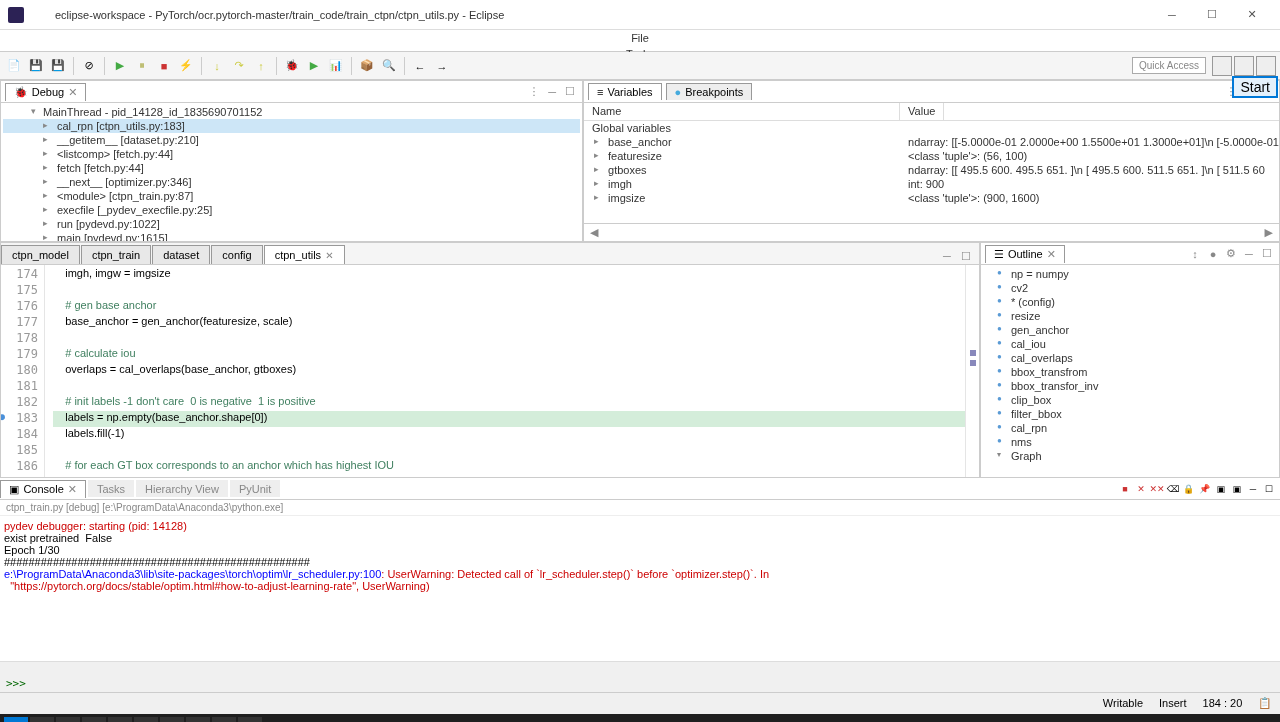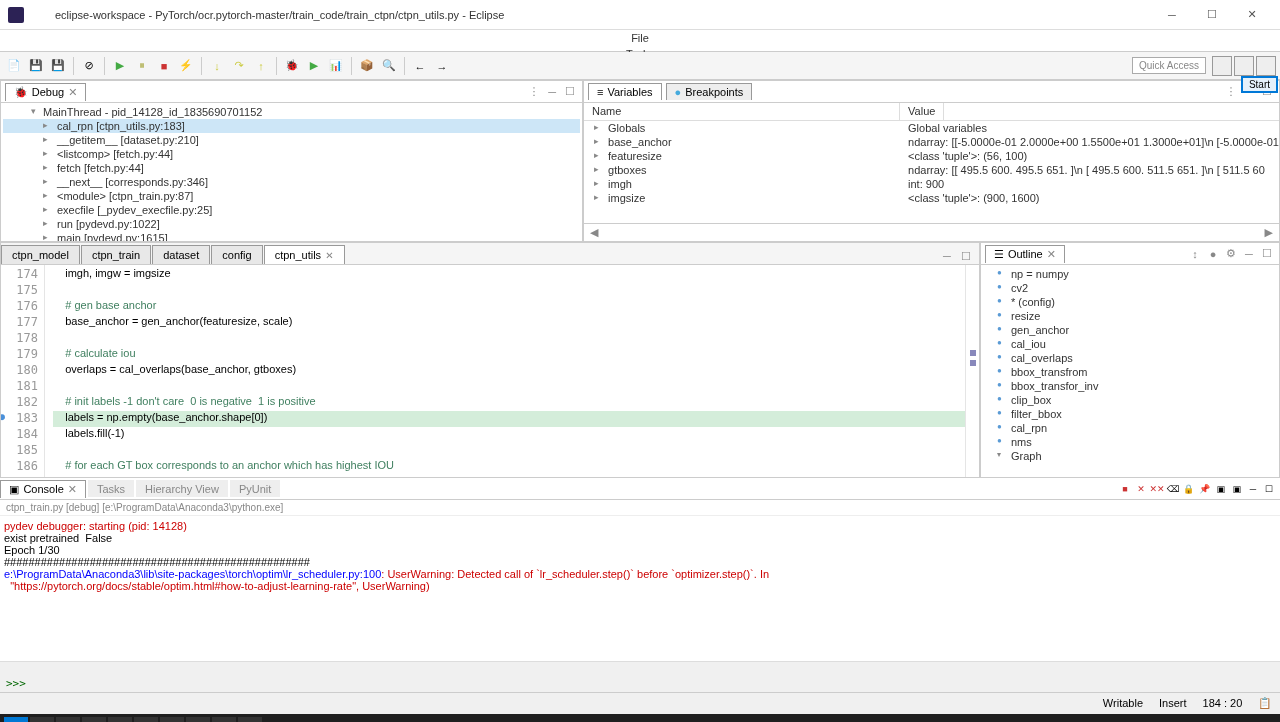--- a/index.html
+++ b/index.html
@@ -13,21 +13,21 @@
 
 .menubar { height: 22px; background: #fff; display: flex; align-items: center; padding: 0 4px; border-bottom: 1px solid #ccc; flex-direction: column; }
 .menubar span { padding: 2px 8px; color: #333; }
 
 .toolbar { height: 28px; background: #f5f5f5; display: flex; align-items: center; padding: 0 4px; gap: 2px; border-bottom: 1px solid #ccc; position: relative; }
 .toolbar .tb-btn { width: 20px; height: 20px; display: flex; align-items: center; justify-content: center; border-radius: 2px; }
 .toolbar .tb-sep { width: 1px; height: 18px; background: #ccc; margin: 0 3px; }
 .quick-access { margin-left: auto; border: 1px solid #aaa; padding: 2px 6px; background: #fff; color: #888; font-size: 10px; }
 .persp { display: flex; gap: 2px; margin-left: 4px; }
 .persp .p-btn { width: 20px; height: 20px; border: 1px solid #999; background: #eee; }
-.start-btn { position: absolute; right: 2px; top: 24px; border: 2px solid #0078d7; background: #e5f1fb; padding: 1px 6px; font-size: 10px; z-index: 100; }
+.start-btn { position: absolute; right: 2px; top: 24px; border: 2px solid #0078d7; background: #e5f1fb; padding: 1px 6px; font-size: 14px; z-index: 100; }
 
 .workspace { display: flex; flex-direction: column; height: 612px; }
 
 .top-panes { display: flex; height: 162px; }
 .debug-pane { width: 640px; background: #fff; border: 1px solid #ccc; display: flex; flex-direction: column; }
 .pane-header { height: 22px; background: #fff; display: flex; align-items: center; border-bottom: 1px solid #ccc; padding: 0 4px; }
 .pane-tab { display: flex; align-items: center; gap: 4px; padding: 2px 8px; border: 1px solid #999; border-bottom: none; background: #fff; }
 .pane-tab.active { background: #fff; }
 .pane-toolbar { margin-left: auto; display: flex; gap: 2px; }
 .pane-toolbar .ptb { width: 16px; height: 16px; color: #888; display: flex; align-items: center; justify-content: center; }
@@ -179,21 +179,21 @@
           <div class="ptb">─</div>
           <div class="ptb">☐</div>
         </div>
       </div>
       <div class="debug-tree">
         <div class="tree-item thread">MainThread - pid_14128_id_1835690701152</div>
         <div class="tree-item selected">cal_rpn [ctpn_utils.py:183]</div>
         <div class="tree-item">__getitem__ [dataset.py:210]</div>
         <div class="tree-item">&lt;listcomp&gt; [fetch.py:44]</div>
         <div class="tree-item">fetch [fetch.py:44]</div>
-        <div class="tree-item">__next__ [corresponds.py:346]</div>
+        <div class="tree-item">__next__ [optimizer.py:346]</div>
         <div class="tree-item">&lt;module&gt; [ctpn_train.py:87]</div>
         <div class="tree-item">execfile [_pydev_execfile.py:25]</div>
         <div class="tree-item">run [pydevd.py:1022]</div>
         <div class="tree-item">main [pydevd.py:1615]</div>
 
       </div>
     </div>
 
     <div class="vars-pane">
       <div class="vars-tabs">
@@ -210,21 +210,20 @@
           <div class="ptb">─</div>
           <div class="ptb">☐</div>
         </div>
       </div>
       <div class="vars-table-head">
         <div class="col name">Name</div>
         <div class="col">Value</div>
       </div>
       <div class="vars-rows">
         <div class="var-row">
-            <div class="vname">Globals</div>
             <div class="vval">Global variables</div>
           </div>
         <div class="var-row">
             <div class="vname">base_anchor</div>
             <div class="vval">ndarray: [[-5.0000e-01  2.0000e+00  1.5500e+01  1.3000e+01]\n [-5.0000e-01</div>
           </div>
         <div class="var-row">
             <div class="vname">featuresize</div>
             <div class="vval">&lt;class 'tuple'&gt;: (56, 100)</div>
           </div>

